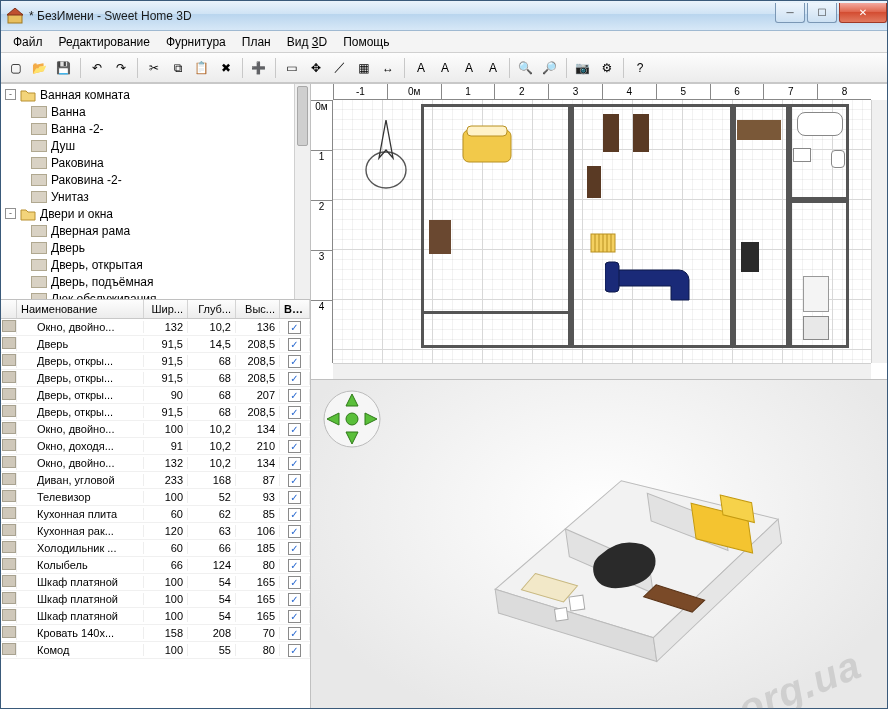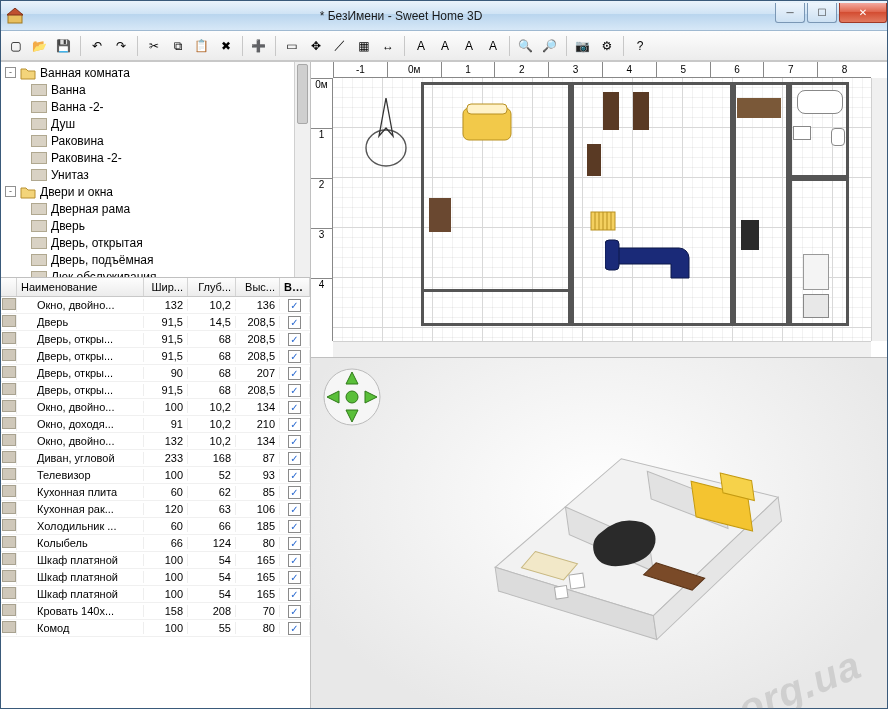--- a/index.html
+++ b/index.html
@@ -1,19 +1,19 @@
 <!DOCTYPE html>
 <html><head>
 <meta charset="utf-8">
 <style>
   * { box-sizing: border-box; margin: 0; padding: 0; font-family: "Segoe UI", Tahoma, sans-serif; }
   body { background: #5a7a9a; width: 888px; height: 709px; overflow: hidden; }
   .window { position: absolute; inset: 0; background: #fff; border: 1px solid #3a5a7a; display: flex; flex-direction: column; }
   
-  .titlebar { height: 30px; background: linear-gradient(#eaf3fb,#cfe3f5 45%,#b9d5ee 46%,#d7e8f7); display: flex; align-items: center; padding: 0 0 0 6px; border-bottom: 1px solid #9fb9d1; text-align: center; }
+  .titlebar { height: 30px; background: linear-gradient(#eaf3fb,#cfe3f5 45%,#b9d5ee 46%,#d7e8f7); display: flex; align-items: center; padding: 0 0 0 6px; border-bottom: 1px solid #9fb9d1; }
   .titlebar .app-icon { width:16px; height:16px; margin-right:6px; }
   .titlebar .title { font-size: 12px; color:#1a1a1a; flex:1; }
   .winbtns { display:flex; height:22px; margin-top:-4px; }
   .winbtn { width:30px; height:20px; margin-left:2px; border:1px solid #7a97b5; border-top:none; border-radius:0 0 3px 3px; background: linear-gradient(#eef5fc,#cde1f3); display:flex; align-items:center; justify-content:center; font-size:10px; color:#333;}
   .winbtn.close { width:48px; background: linear-gradient(#f3a9a0,#e06850 45%,#d24a2f 46%,#e27a60); color:#fff; border-color:#a03a28;}
   
   .menubar { height:22px; background:#f4f4f4; border-bottom:1px solid #d0d0d0; display:flex; align-items:center; padding:0 4px; font-size:12px; }
   .menubar span { padding: 2px 8px; cursor:default; }
   
   .toolbar { height:30px; background:linear-gradient(#fdfdfd,#ececec); border-bottom:1px solid #c8c8c8; display:flex; align-items:center; padding:0 4px; gap:2px;}
@@ -90,20 +90,28 @@
         <polygon points="0,7 8,0 16,7" fill="#c05030" stroke="#803018"></polygon>
       </svg>
     <div class="title">* БезИмени - Sweet Home 3D</div>
     <div class="winbtns">
       <div class="winbtn">─</div>
       <div class="winbtn">☐</div>
       <div class="winbtn close">✕</div>
     </div>
   </div>
 
+  <div class="menubar" id="menubar">
+      <span>Файл</span>
+      <span>Редактирование</span>
+      <span>Фурнитура</span>
+      <span>План</span>
+      <span>Вид <u>3</u>D</span>
+      <span>Помощь</span>
+    </div>
 
   <div class="toolbar" id="toolbar">
       <div class="tbtn" style="font-size: 12px;">▢</div>
       <div class="tbtn" style="font-size: 12px;">📂</div>
       <div class="tbtn" style="font-size: 12px;">💾</div>
       <div class="tsep"></div>
       <div class="tbtn" style="font-size: 12px;">↶</div>
       <div class="tbtn" style="font-size: 12px;">↷</div>
       <div class="tsep"></div>
       <div class="tbtn" style="font-size: 12px;">✂</div>

